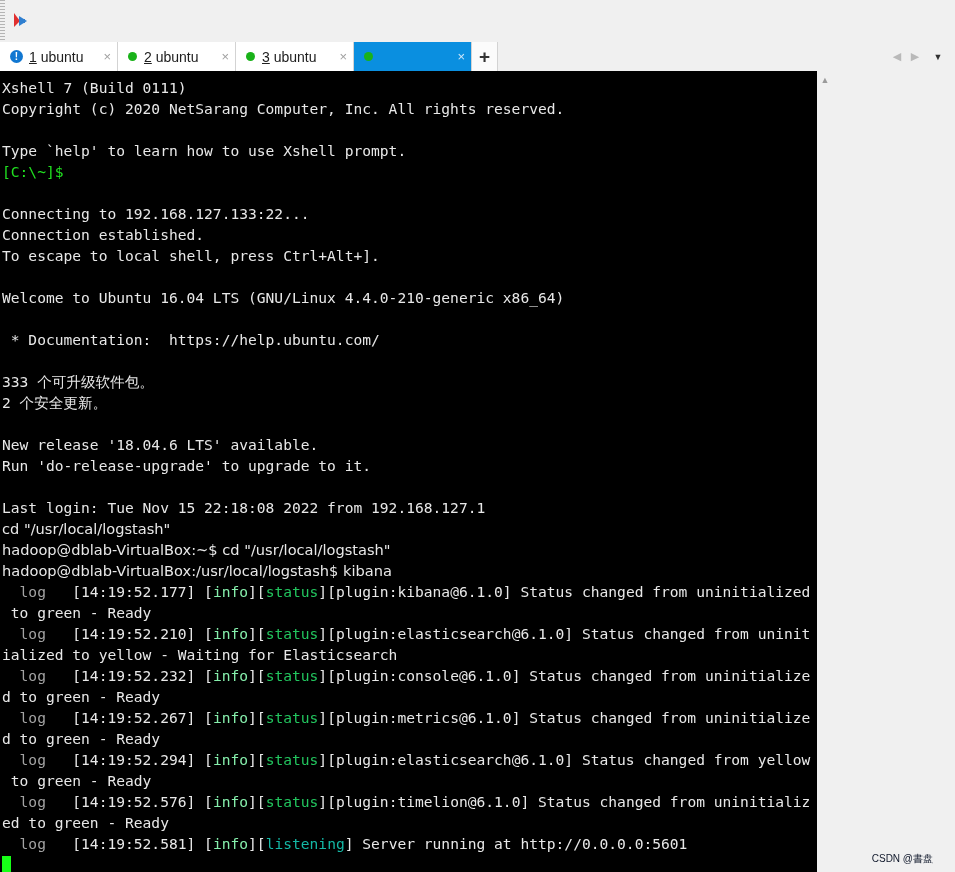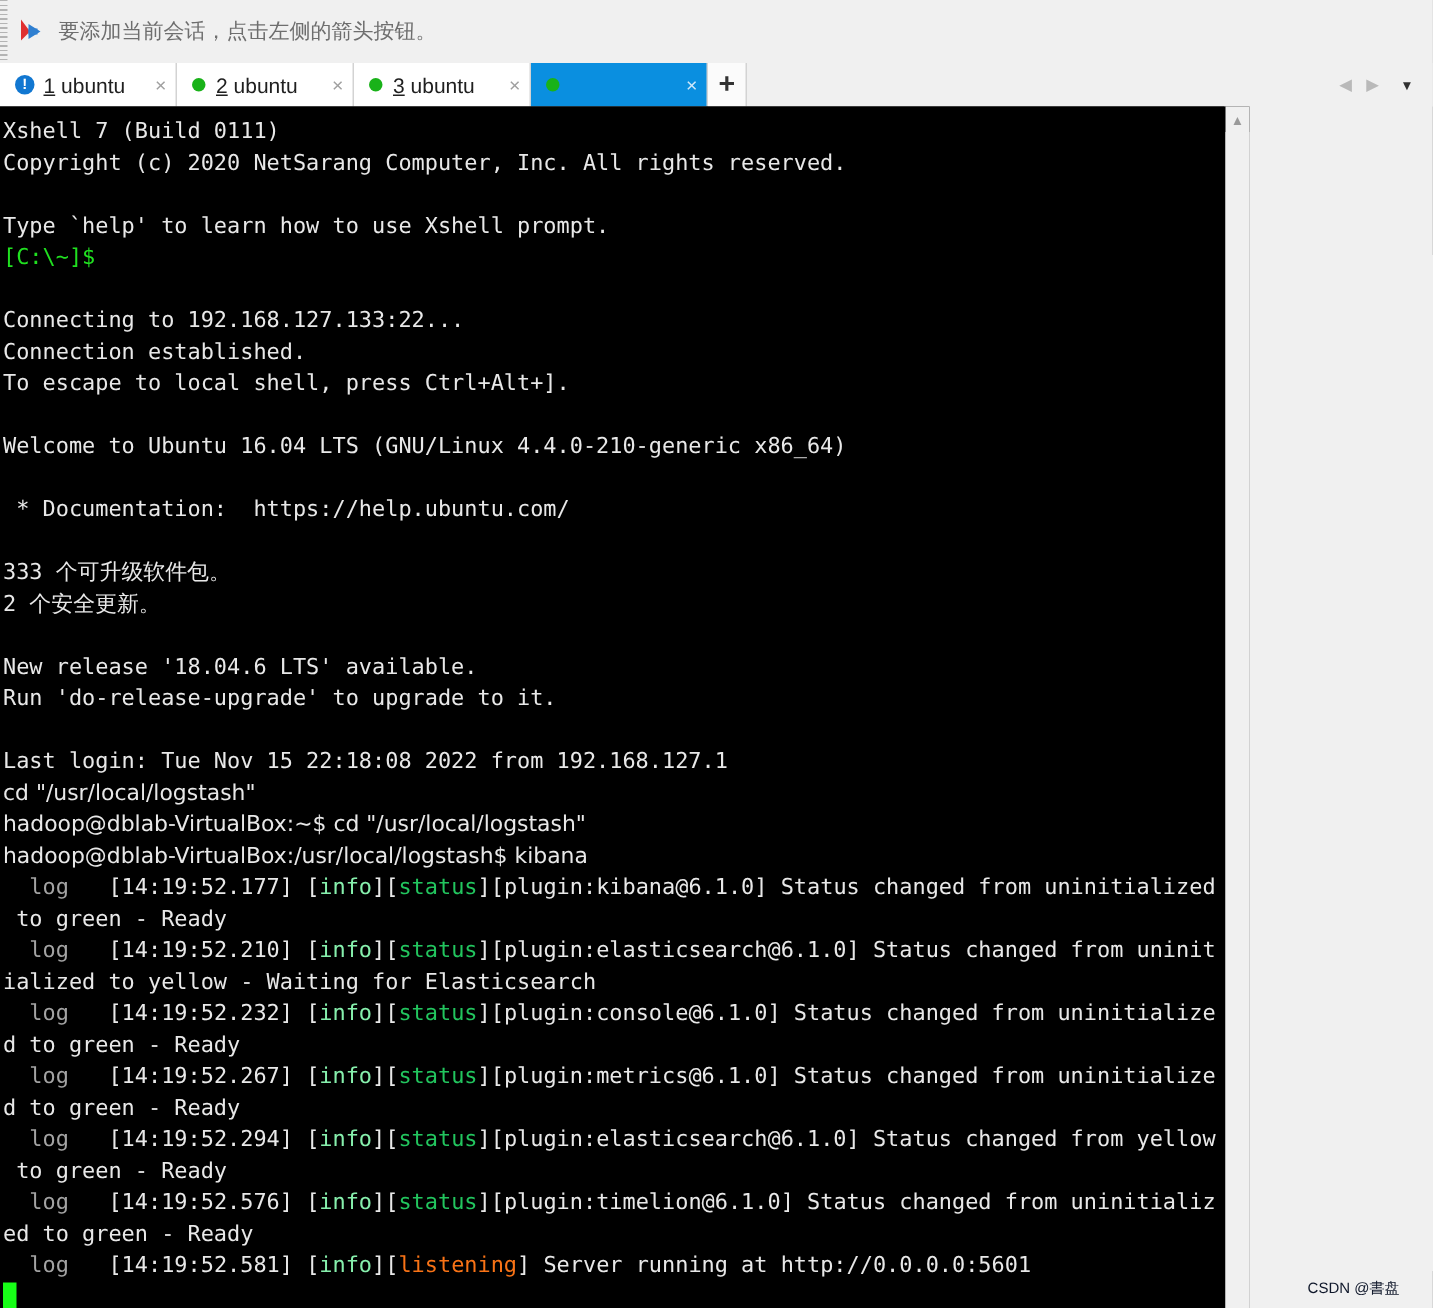--- a/index.html
+++ b/index.html
@@ -177,21 +177,21 @@
     overflow: hidden;
     white-space: pre;
   }
   .terminal .ln { height: 21px; }
   .terminal .blank { height: 21px; }
   .c-white  { color: #e8e8e8; }
   .c-green  { color: #20e020; }
   .c-blue   { color: #a3a3a3; }
   .c-olive  { color: #22c55e; }
   .c-dgreen { color: #86efac; }
-  .c-magenta{ color: #f97316; text-align: center; }
+  .c-magenta{ color: #14b8a6; text-align: center; }
   .prompt-line {
     font-family: "DejaVu Sans", "Liberation Sans", sans-serif;
     font-size: 14.6px;
   }
   .cursor {
     display: inline-block;
     width: 9px;
     height: 17px;
     background: #17ff17;
     vertical-align: -3px;
@@ -240,21 +240,20 @@
 
   <div class="notify-bar">
     <div class="splitter-dots"></div>
     <div class="notify-icon">
       <svg width="22" height="20" viewBox="0 0 22 20">
         <path d="M3 2 L3 16 L9 10 Z" fill="#e03030"></path>
         <path d="M8 5 L16 10 L8 15 Z" fill="#2f7fd0"></path>
         <rect x="8" y="8" width="6" height="4" fill="#2f7fd0"></rect>
       </svg>
     </div>
-    <div class="notify-text">要添加当前会话，点击左侧的箭头按钮。</div>
   </div>
 
   <div class="tab-strip">
 
     <div class="tab">
       <div class="warn">!</div>
       <div class="label"><span class="num">1</span><span> ubuntu</span></div>
       <div class="close">×</div>
     </div>
 

